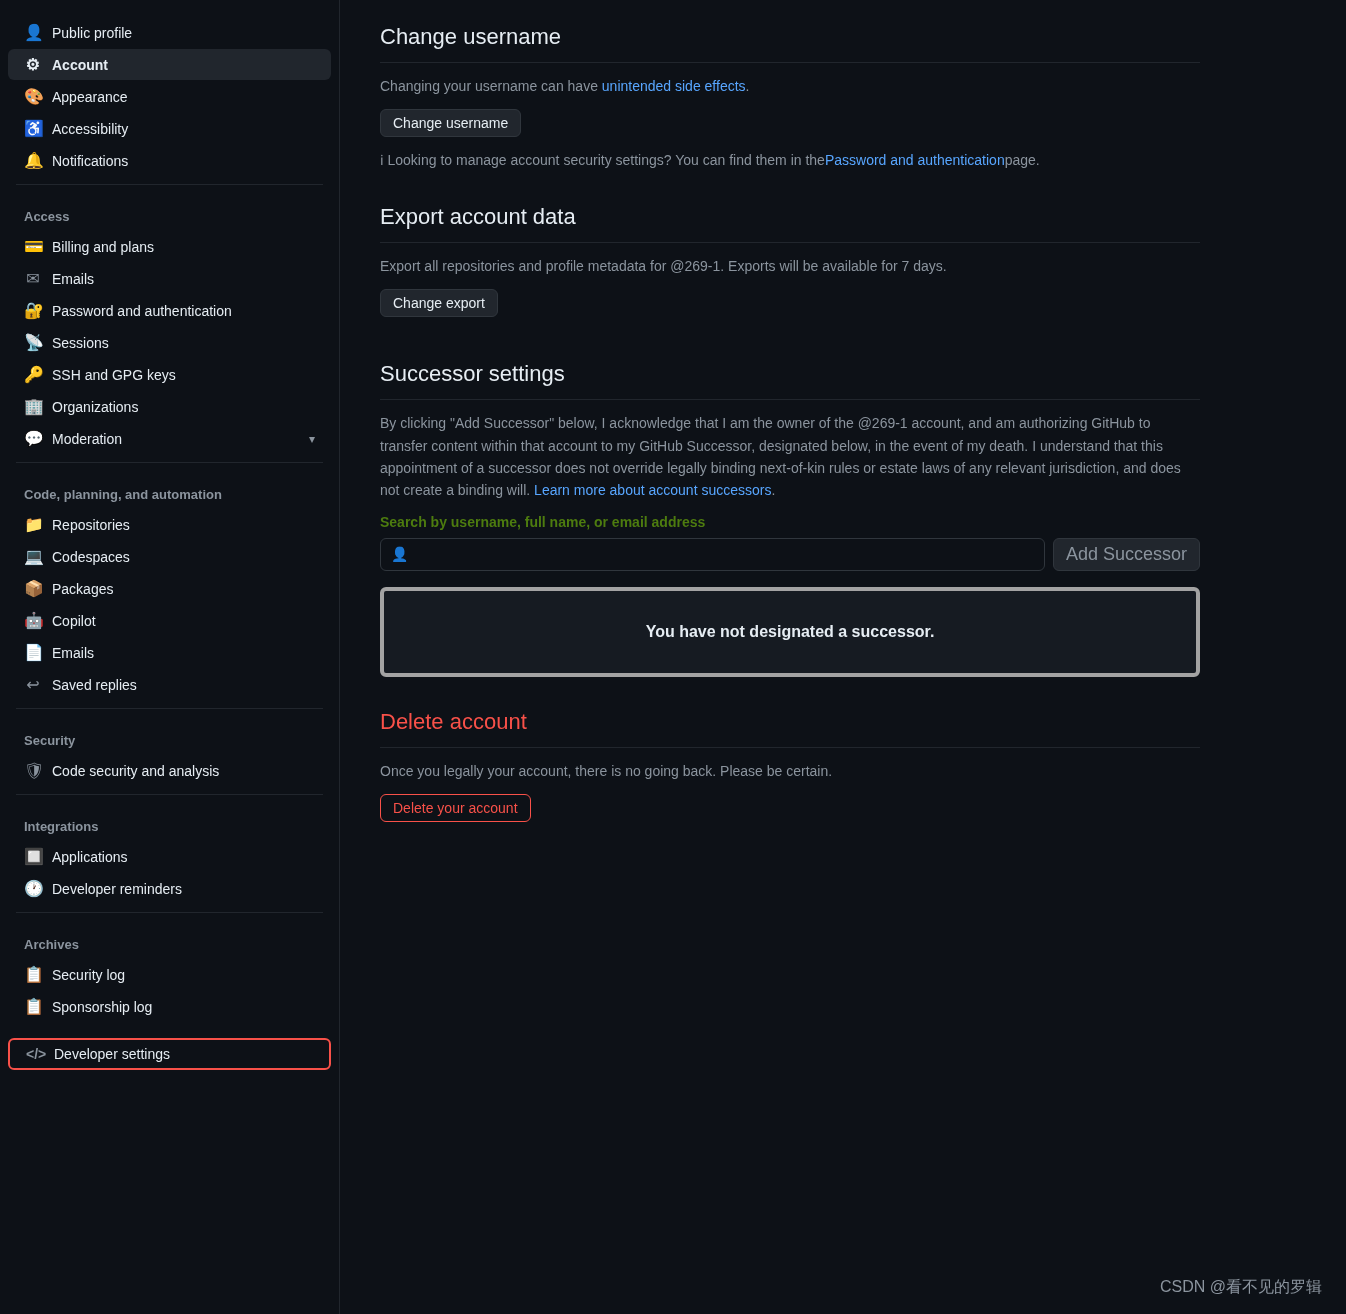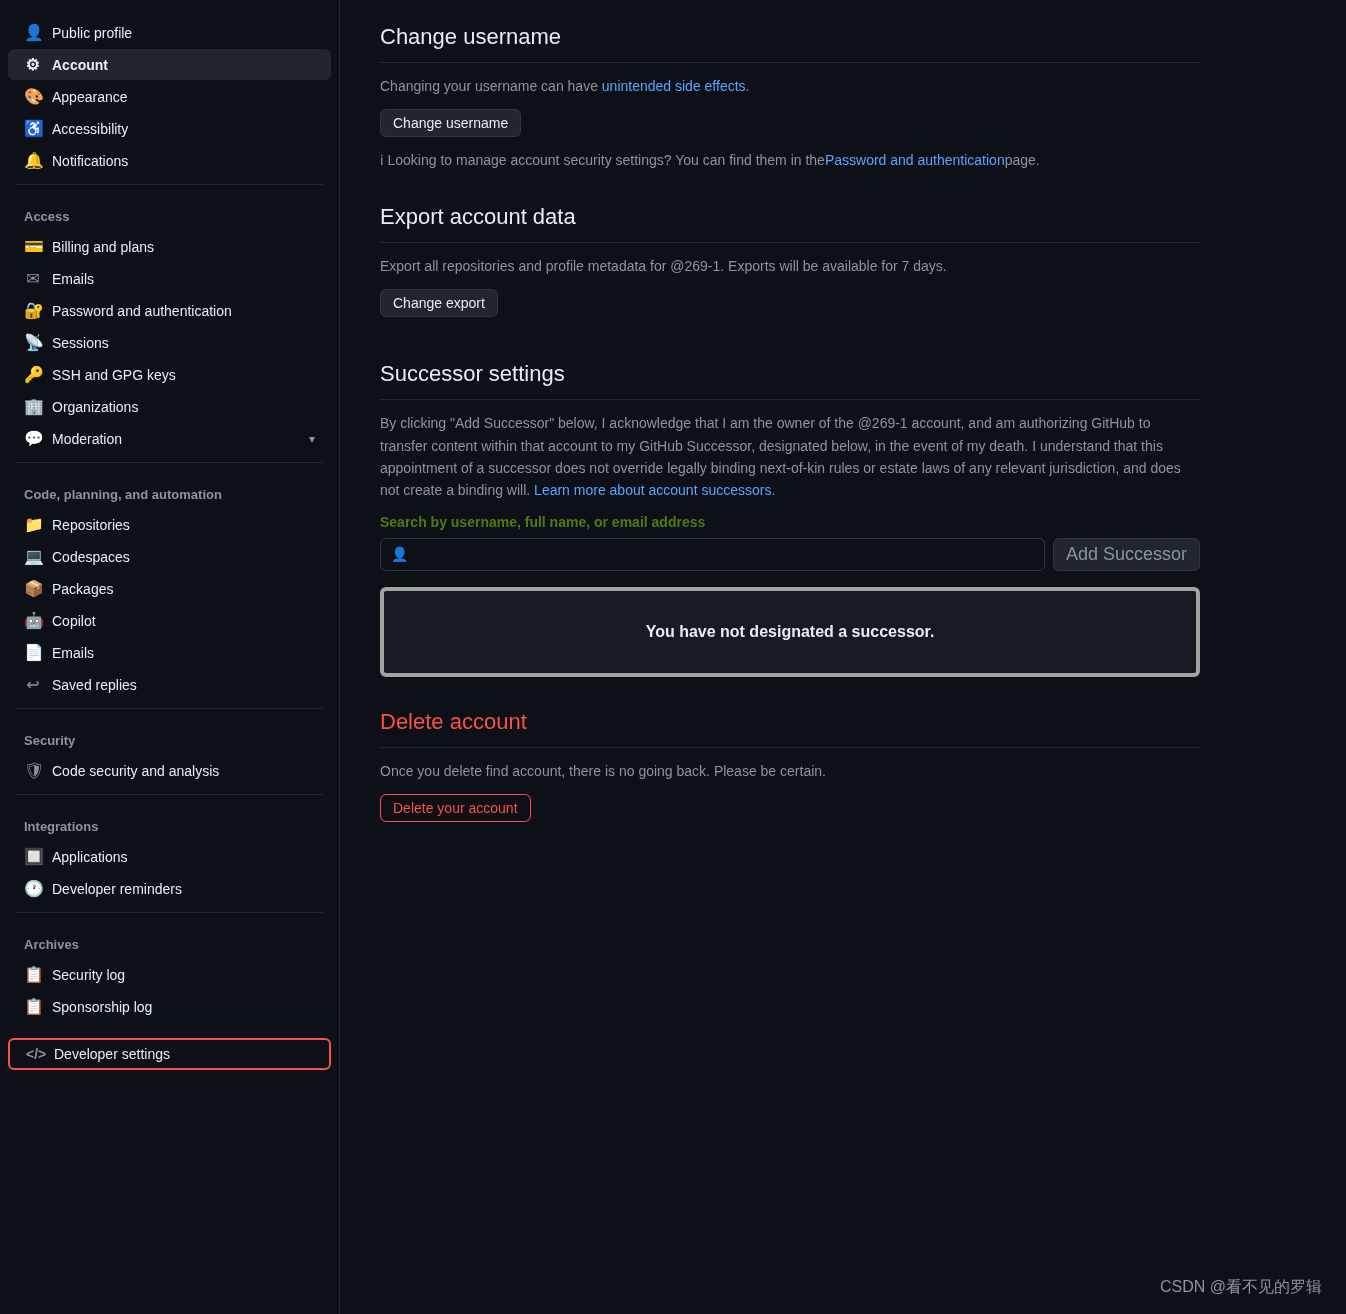--- a/index.html
+++ b/index.html
@@ -330,19 +330,19 @@
       </div>
       <button class="btn-add-successor">Add Successor</button>
     </div>
     <div class="no-successor-box">
       <span>You have not designated a successor.</span>
     </div>
   </div>
 
   <div class="section">
     <h2 class="section-title danger">Delete account</h2>
-    <p class="section-text">Once you delete find account, there is no going back. Please be certain.</p>
+    <p class="section-text">Once you legally your account, there is no going back. Please be certain.</p>
     <button class="btn danger">Delete your account</button>
   </div>
 
 </div>
 
 <div class="watermark">CSDN @看不见的罗辑</div>
 
 </body></html>

